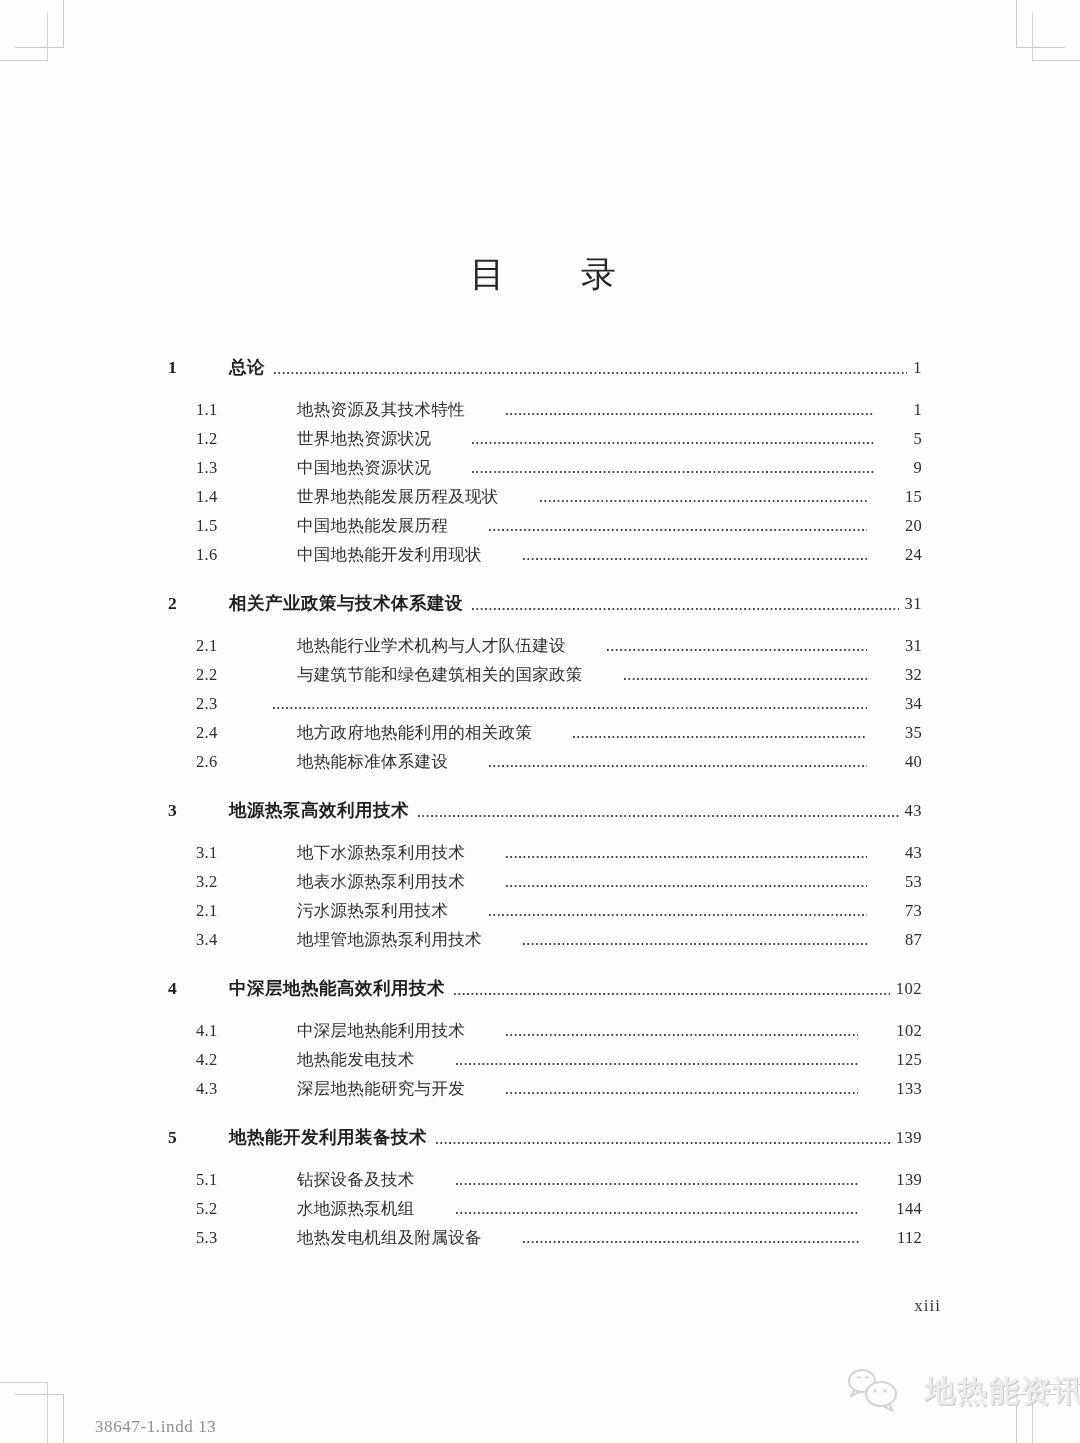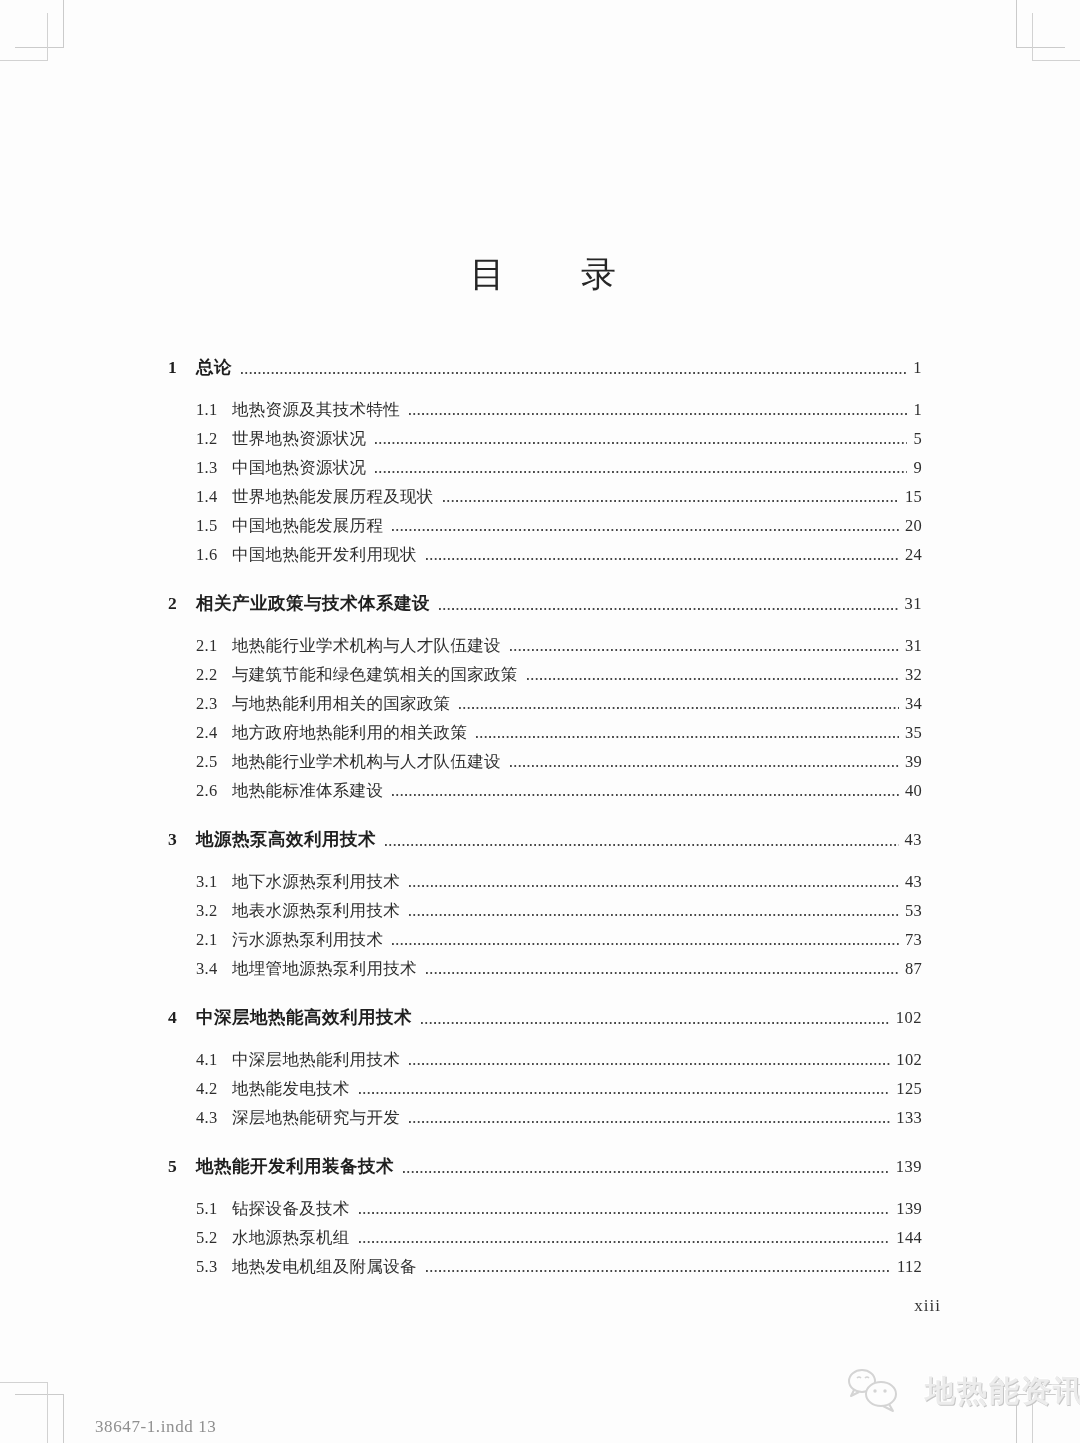--- a/index.html
+++ b/index.html
@@ -28,24 +28,24 @@
   }
 
   
   .toc { position:absolute; top:352px; left:168px; width:754px; }
   .row { display:flex; }
   .row-ch {
     height:31px; line-height:31px; margin-top:19px; margin-bottom:12px;
     font-weight:700; font-size:17.5px; color:#1f1f1f; letter-spacing:0.5px;
   }
   .toc-section:first-child .row-ch { margin-top:0; }
-  .row-sub { height:29px; line-height:29px; font-size:16.5px; padding-left:28px; letter-spacing:0.3px; }
+  .row-sub { height:29px; line-height:29px; font-size:16.5px; padding-left:28px; letter-spacing:0.3px;gap:32px; }
   .row-ch .num { width:28px; flex:none; }
   .row-sub .num { width:36px; flex:none; }
-  .ttl { white-space:nowrap; }
+  .ttl { white-space:nowrap;margin-left:33px; }
   .leader { flex:1 1 auto; position:relative; margin-left:9px; margin-right:6px; min-width:24px; }
   .leader::after {
     content:""; position:absolute; left:0; right:0; bottom:9px; height:2px;
     background-image:radial-gradient(circle at 1px 1px,#474747 0.95px,transparent 1.15px);
     background-size:4.4px 2px; background-repeat:repeat-x;
   }
   .pg { flex:none; font-weight:400; font-size:16.5px; color:#2e2e2e; }
 
   
   .pagenum { position:absolute; top:1296px; right:139px; font-size:17px; color:#333; letter-spacing:1px; }
@@ -155,38 +155,31 @@
 
   <div class="row row-sub">
     <span class="num">2.2</span>
     <span class="ttl">与建筑节能和绿色建筑相关的国家政策</span>
     <span class="leader"></span>
     <span class="pg">32</span>
   </div>
 
   <div class="row row-sub">
     <span class="num">2.3</span>
-    <span class="ttl">与地热能利用相关的国家政策</span>
     <span class="leader"></span>
     <span class="pg">34</span>
   </div>
 
   <div class="row row-sub">
     <span class="num">2.4</span>
     <span class="ttl">地方政府地热能利用的相关政策</span>
     <span class="leader"></span>
     <span class="pg">35</span>
   </div>
 
-  <div class="row row-sub">
-    <span class="num">2.5</span>
-    <span class="ttl">地热能行业学术机构与人才队伍建设</span>
-    <span class="leader"></span>
-    <span class="pg">39</span>
-  </div>
 
   <div class="row row-sub">
     <span class="num">2.6</span>
     <span class="ttl">地热能标准体系建设</span>
     <span class="leader"></span>
     <span class="pg">40</span>
   </div>
 </div>
   </section>
 

